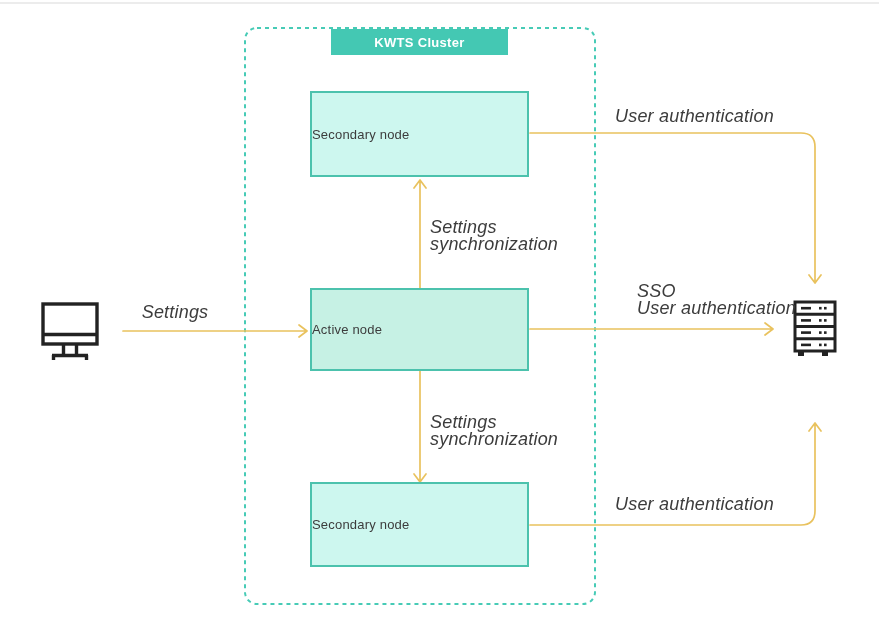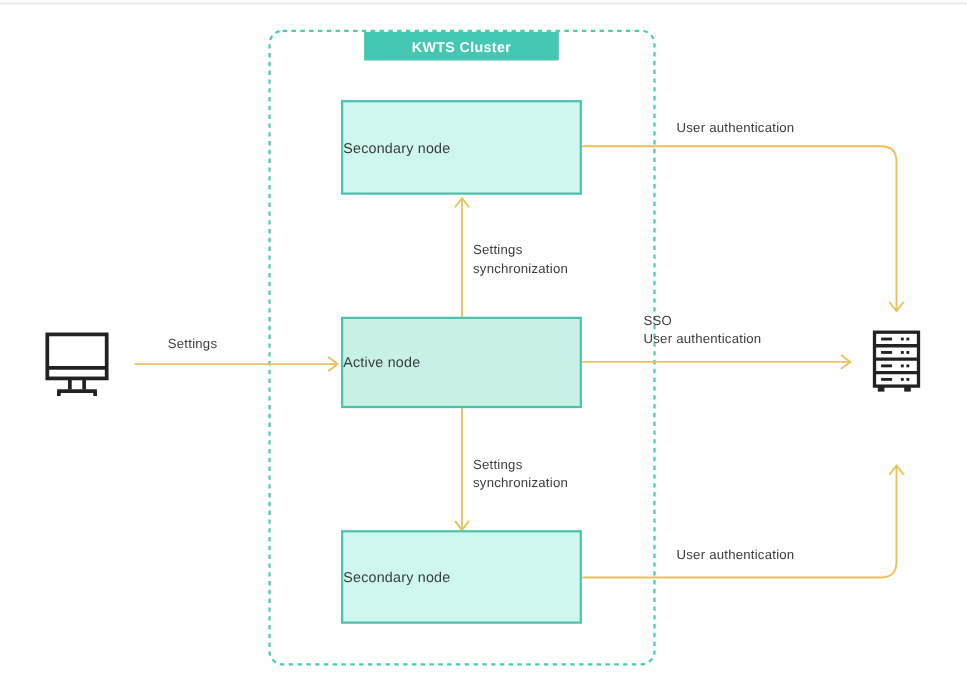--- a/index.html
+++ b/index.html
@@ -52,25 +52,26 @@
     justify-content: flex-start;
     font-size: 13px;
     letter-spacing: 0.2px;
     color: #3c3c3c;
   }
   .node-secondary-top    { top: 91px;  height: 86px; }
   .node-control          { top: 288px; height: 83px; background: #c6f1e4; }
   .node-secondary-bottom { top: 482px; height: 85px; }
   .edge-label {
     position: absolute;
-    font-size: 12px;
+    font-size: 18px;
     letter-spacing: 0.2px;
     color: #3c3c3c;
     line-height: 17px;
     white-space: nowrap;
+    font-style: italic;
   }
   .edge-label.centered { text-align: center; }
   .edge-label span { display: block; }
   .actor-label {
     position: absolute;
     font-size: 13px;
     letter-spacing: 0.2px;
     color: #3c3c3c;
     line-height: 17px;
     text-align: center;
@@ -163,20 +164,20 @@
     <span>synchronization</span>
   </div>
 
   <div class="edge-label" style="left:430px; top:414px;">
     <span>Settings</span>
     <span>synchronization</span>
   </div>
 
   <div class="edge-label" style="left:615px; top:108px;">User authentication</div>
 
-  <div class="edge-label" style="left:585px; top:283px;">
+  <div class="edge-label" style="left:637px; top:283px;">
     <span>SSO</span>
     <span>User authentication</span>
   </div>
 
   <div class="edge-label" style="left:615px; top:496px;">User authentication</div>
 
 </div>
 
 </body></html>

